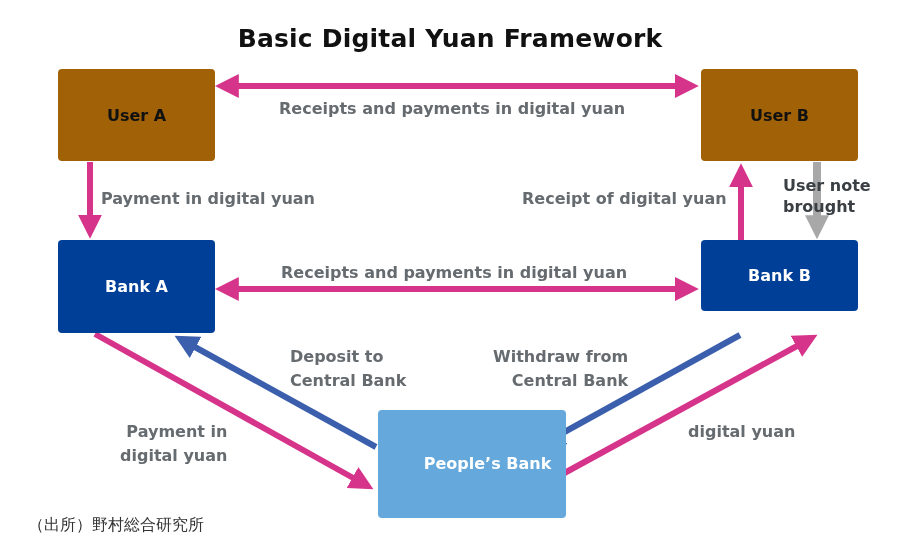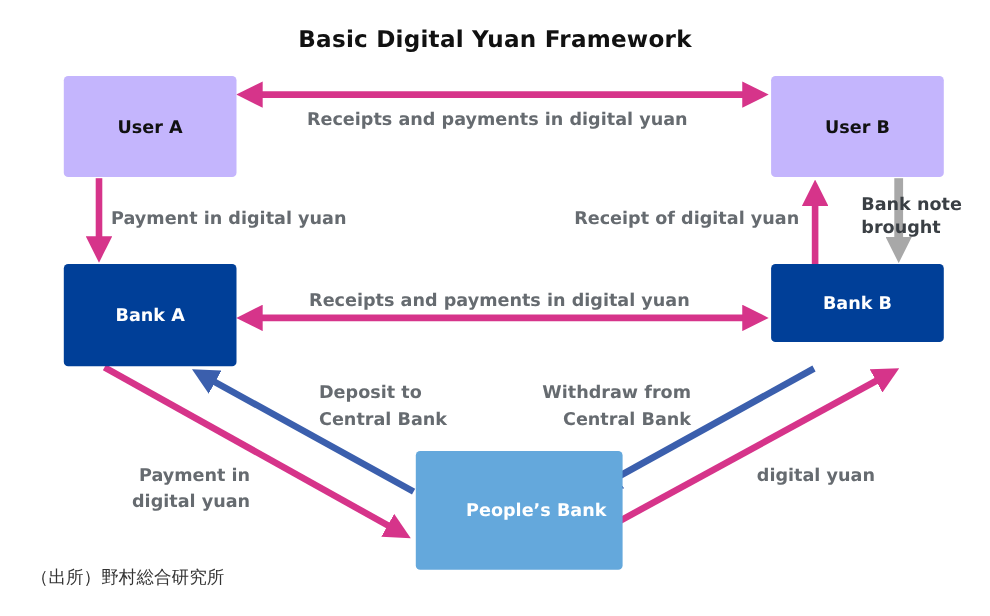--- a/index.html
+++ b/index.html
@@ -1,22 +1,22 @@
 <!DOCTYPE html>
 <html><head>
   <meta charset="utf-8">
   <style>
     html, body { margin: 0; padding: 0; background: #ffffff; }
     body { width: 900px; height: 560px; position: relative; overflow: hidden;
            font-family: "DejaVu Sans", "Liberation Sans", sans-serif; }
     .title { position: absolute; left: 0; width: 900px; top: 24px; text-align: center;
-             font-size: 21px; font-weight: bold; color: #111; letter-spacing: 0.2px; }
+             font-size: 25px; font-weight: bold; color: #111; letter-spacing: 0.2px; }
     .node { position: absolute; border-radius: 4px; display: flex; align-items: center;
             justify-content: center; text-align: center; font-weight: bold; font-size: 16px; }
-    .node.user { background: #c4b5fd; color: #111; }
+    .node.user { background: #a16207; color: #111; }
     .node.bank { background: #003f98; color: #ffffff; text-align: center; }
     .node.pboc { background: #64a8dc; color: #ffffff; line-height: 28px; font-size: 16px; padding-left: 31px; }
     #user-a { left: 58px; top: 69px; width: 157px; height: 92px; }
     #user-b { left: 701px; top: 69px; width: 157px; height: 92px; }
     #bank-a { left: 58px; top: 240px; width: 157px; height: 93px; }
     #bank-b { left: 701px; top: 240px; width: 157px; height: 71px; }
     #pboc   { left: 378px; top: 410px; width: 157px; height: 108px; }
     .lbl { position: absolute; color: #666b70; font-weight: bold; font-size: 16px; line-height: 24px; white-space: nowrap; }
     .lbl.dark { color: #3a3f44; }
     svg.arrows { position: absolute; left: 0; top: 0; }
@@ -77,21 +77,21 @@
 <div class="node pboc" id="pboc">
   <div>
     <div>People’s Bank</div>
   </div>
 </div>
 
 <div class="lbl" style="left:279px; top:97px;">Receipts and payments in digital yuan</div>
 <div class="lbl" style="left:101px; top:187px;">Payment in digital yuan</div>
 <div class="lbl" style="left:522px; top:187px;">Receipt of digital yuan</div>
 <div class="lbl dark" style="left:783px; top:175px; line-height:21px;">
-  <div>Bank note</div>
+  <div>User note</div>
   <div>brought</div>
 </div>
 <div class="lbl" style="left:281px; top:261px;">Receipts and payments in digital yuan</div>
 <div class="lbl" style="left:290px; top:345px;">
   <div>Deposit to</div>
   <div>Central Bank</div>
 </div>
 <div class="lbl" style="left:493px; top:345px; text-align:right;">
   <div>Withdraw from</div>
   <div>Central Bank</div>

